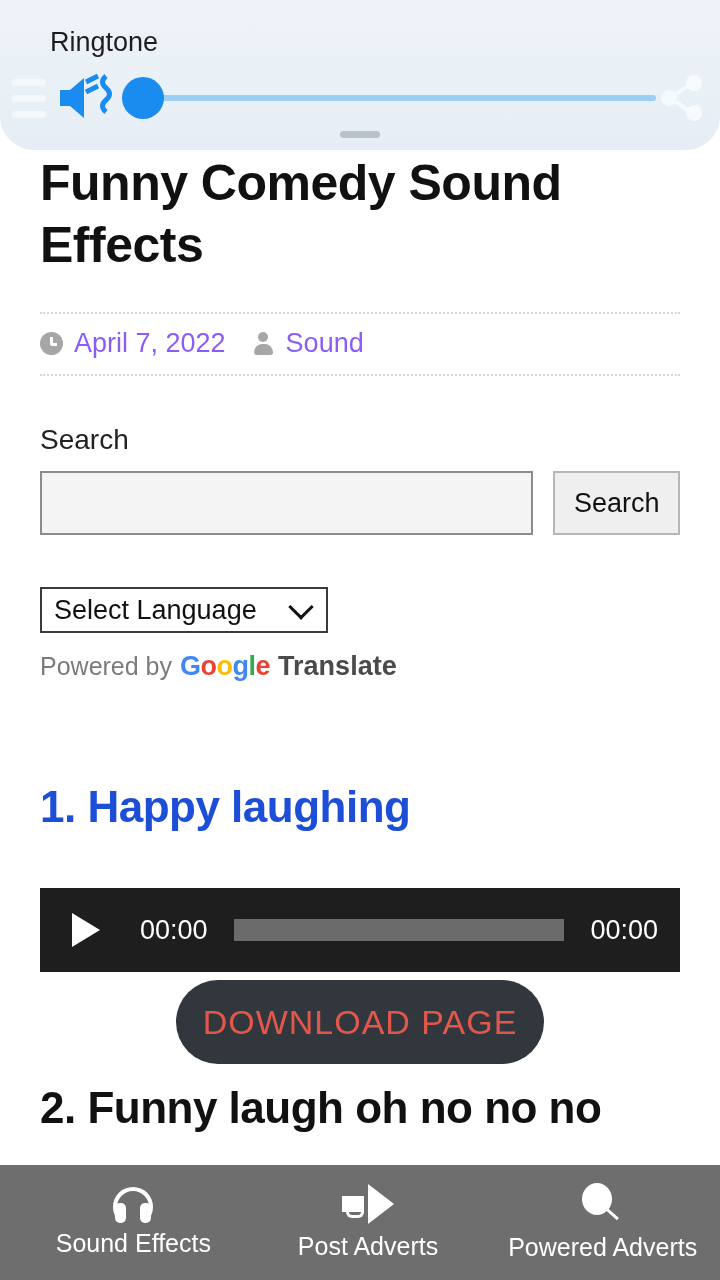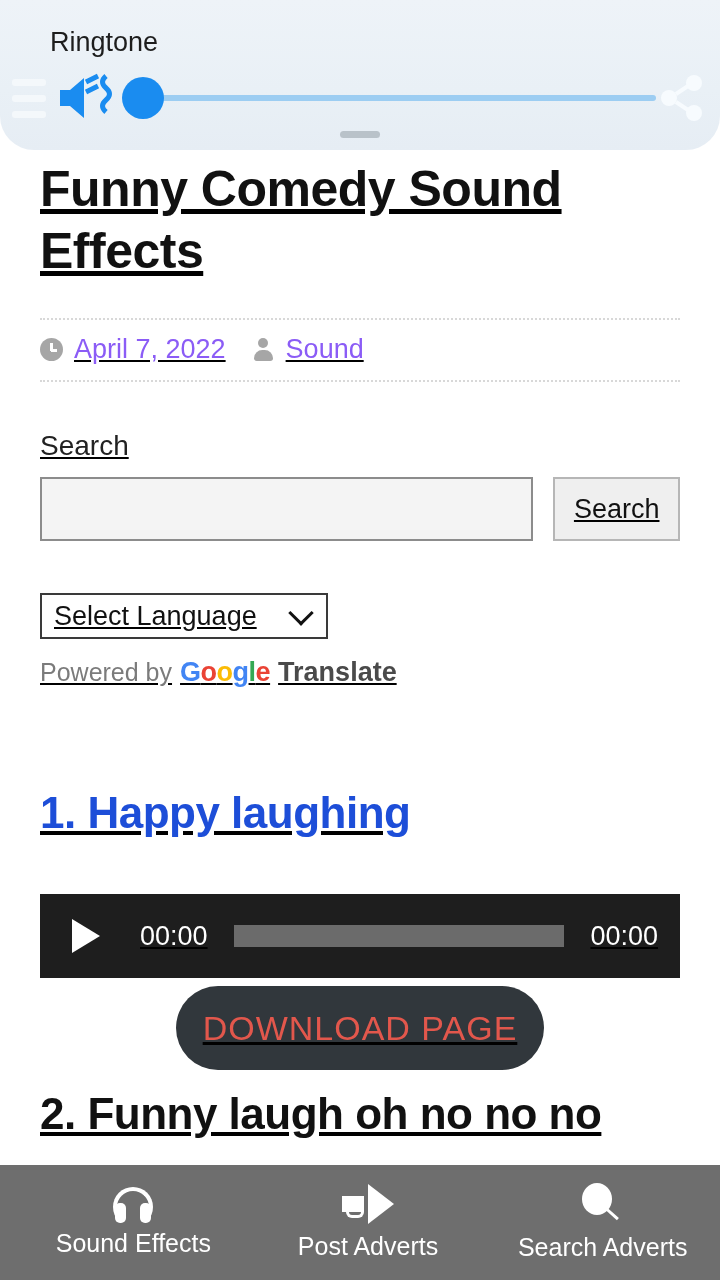--- a/index.html
+++ b/index.html
@@ -42,21 +42,21 @@
   .vp-slider{ flex:1; position:relative; height:30px; display:flex; align-items:center; margin-right:6px;}
   .vp-track{ position:absolute; left:32px; right:58px; height:6px; background:#9ccdf2; border-radius:3px;}
   .vp-knob{ position:absolute; left:0px; width:42px; height:42px; border-radius:50%; background:#1a8cf0;}
   .vp-share{ position:absolute; right:4px; width:56px; height:56px; display:flex; align-items:center; justify-content:center;}
   .vp-handle{
     position:absolute; left:50%; transform:translateX(-50%); bottom:12px;
     width:40px;height:7px;border-radius:4px;background:#b9c2c9;
   }
 
   
-  .content{ position:absolute; top:150px; left:0; width:720px; bottom:115px; background:#fff; overflow:hidden;text-decoration:underline;}
+  .content{ position:absolute; top:144px; left:0; width:720px; bottom:115px; background:#fff; overflow:hidden;}
   .pad{ padding:0 40px; }
 
   h1.post-title{
     font-size:50px; line-height:62px; font-weight:bold; color:#111;
     letter-spacing:-0.5px; margin-top:8px;
   }
   .meta{
     margin-top:36px; border-top:2px dotted #d8d8d8; border-bottom:2px dotted #d8d8d8;
     padding:14px 0 15px 0; display:flex; align-items:center; gap:26px;
   }
@@ -268,17 +268,17 @@
           <span class="box"></span>
           <span class="hand"></span>
         </span>
       <span class="navlabel">Post Adverts</span>
     </div>
     <div class="navitem">
       <span class="ic-search">
           <span class="circ"></span>
           <span class="hndl"></span>
         </span>
-      <span class="navlabel">Search Adverts</span>
+      <span class="navlabel">Powered Adverts</span>
     </div>
   </div>
 
 </div>
 
 </body></html>

